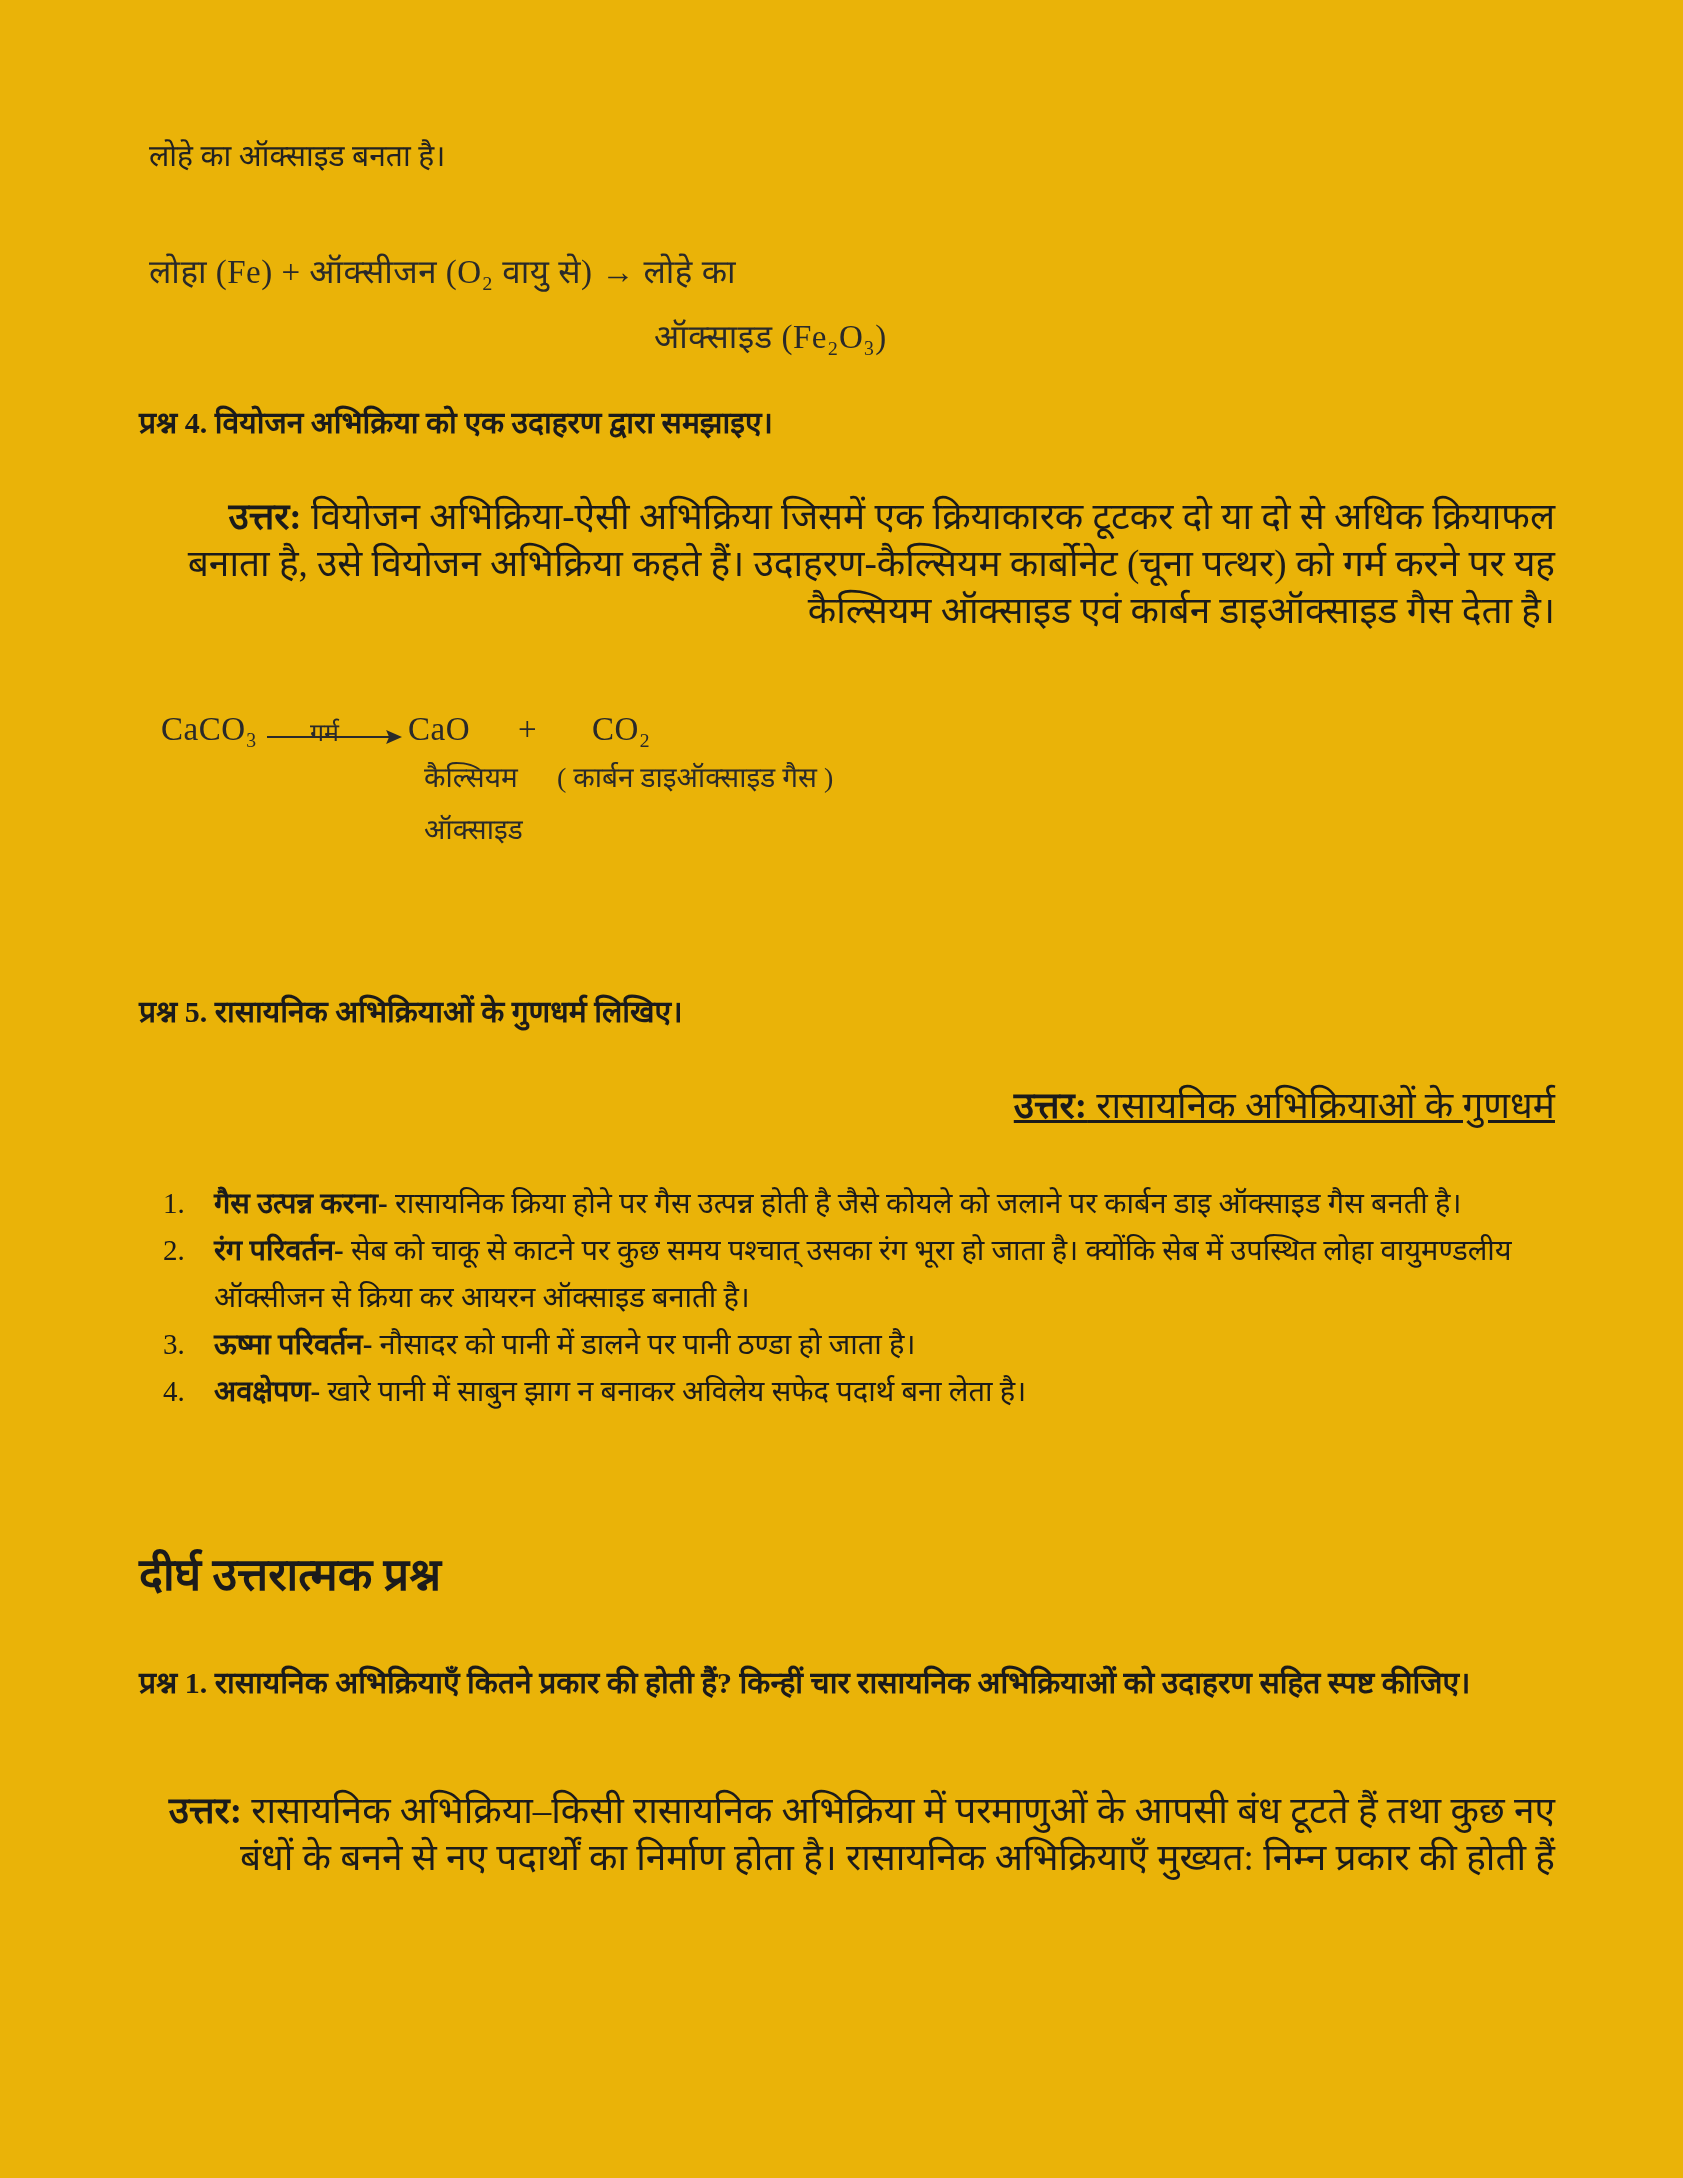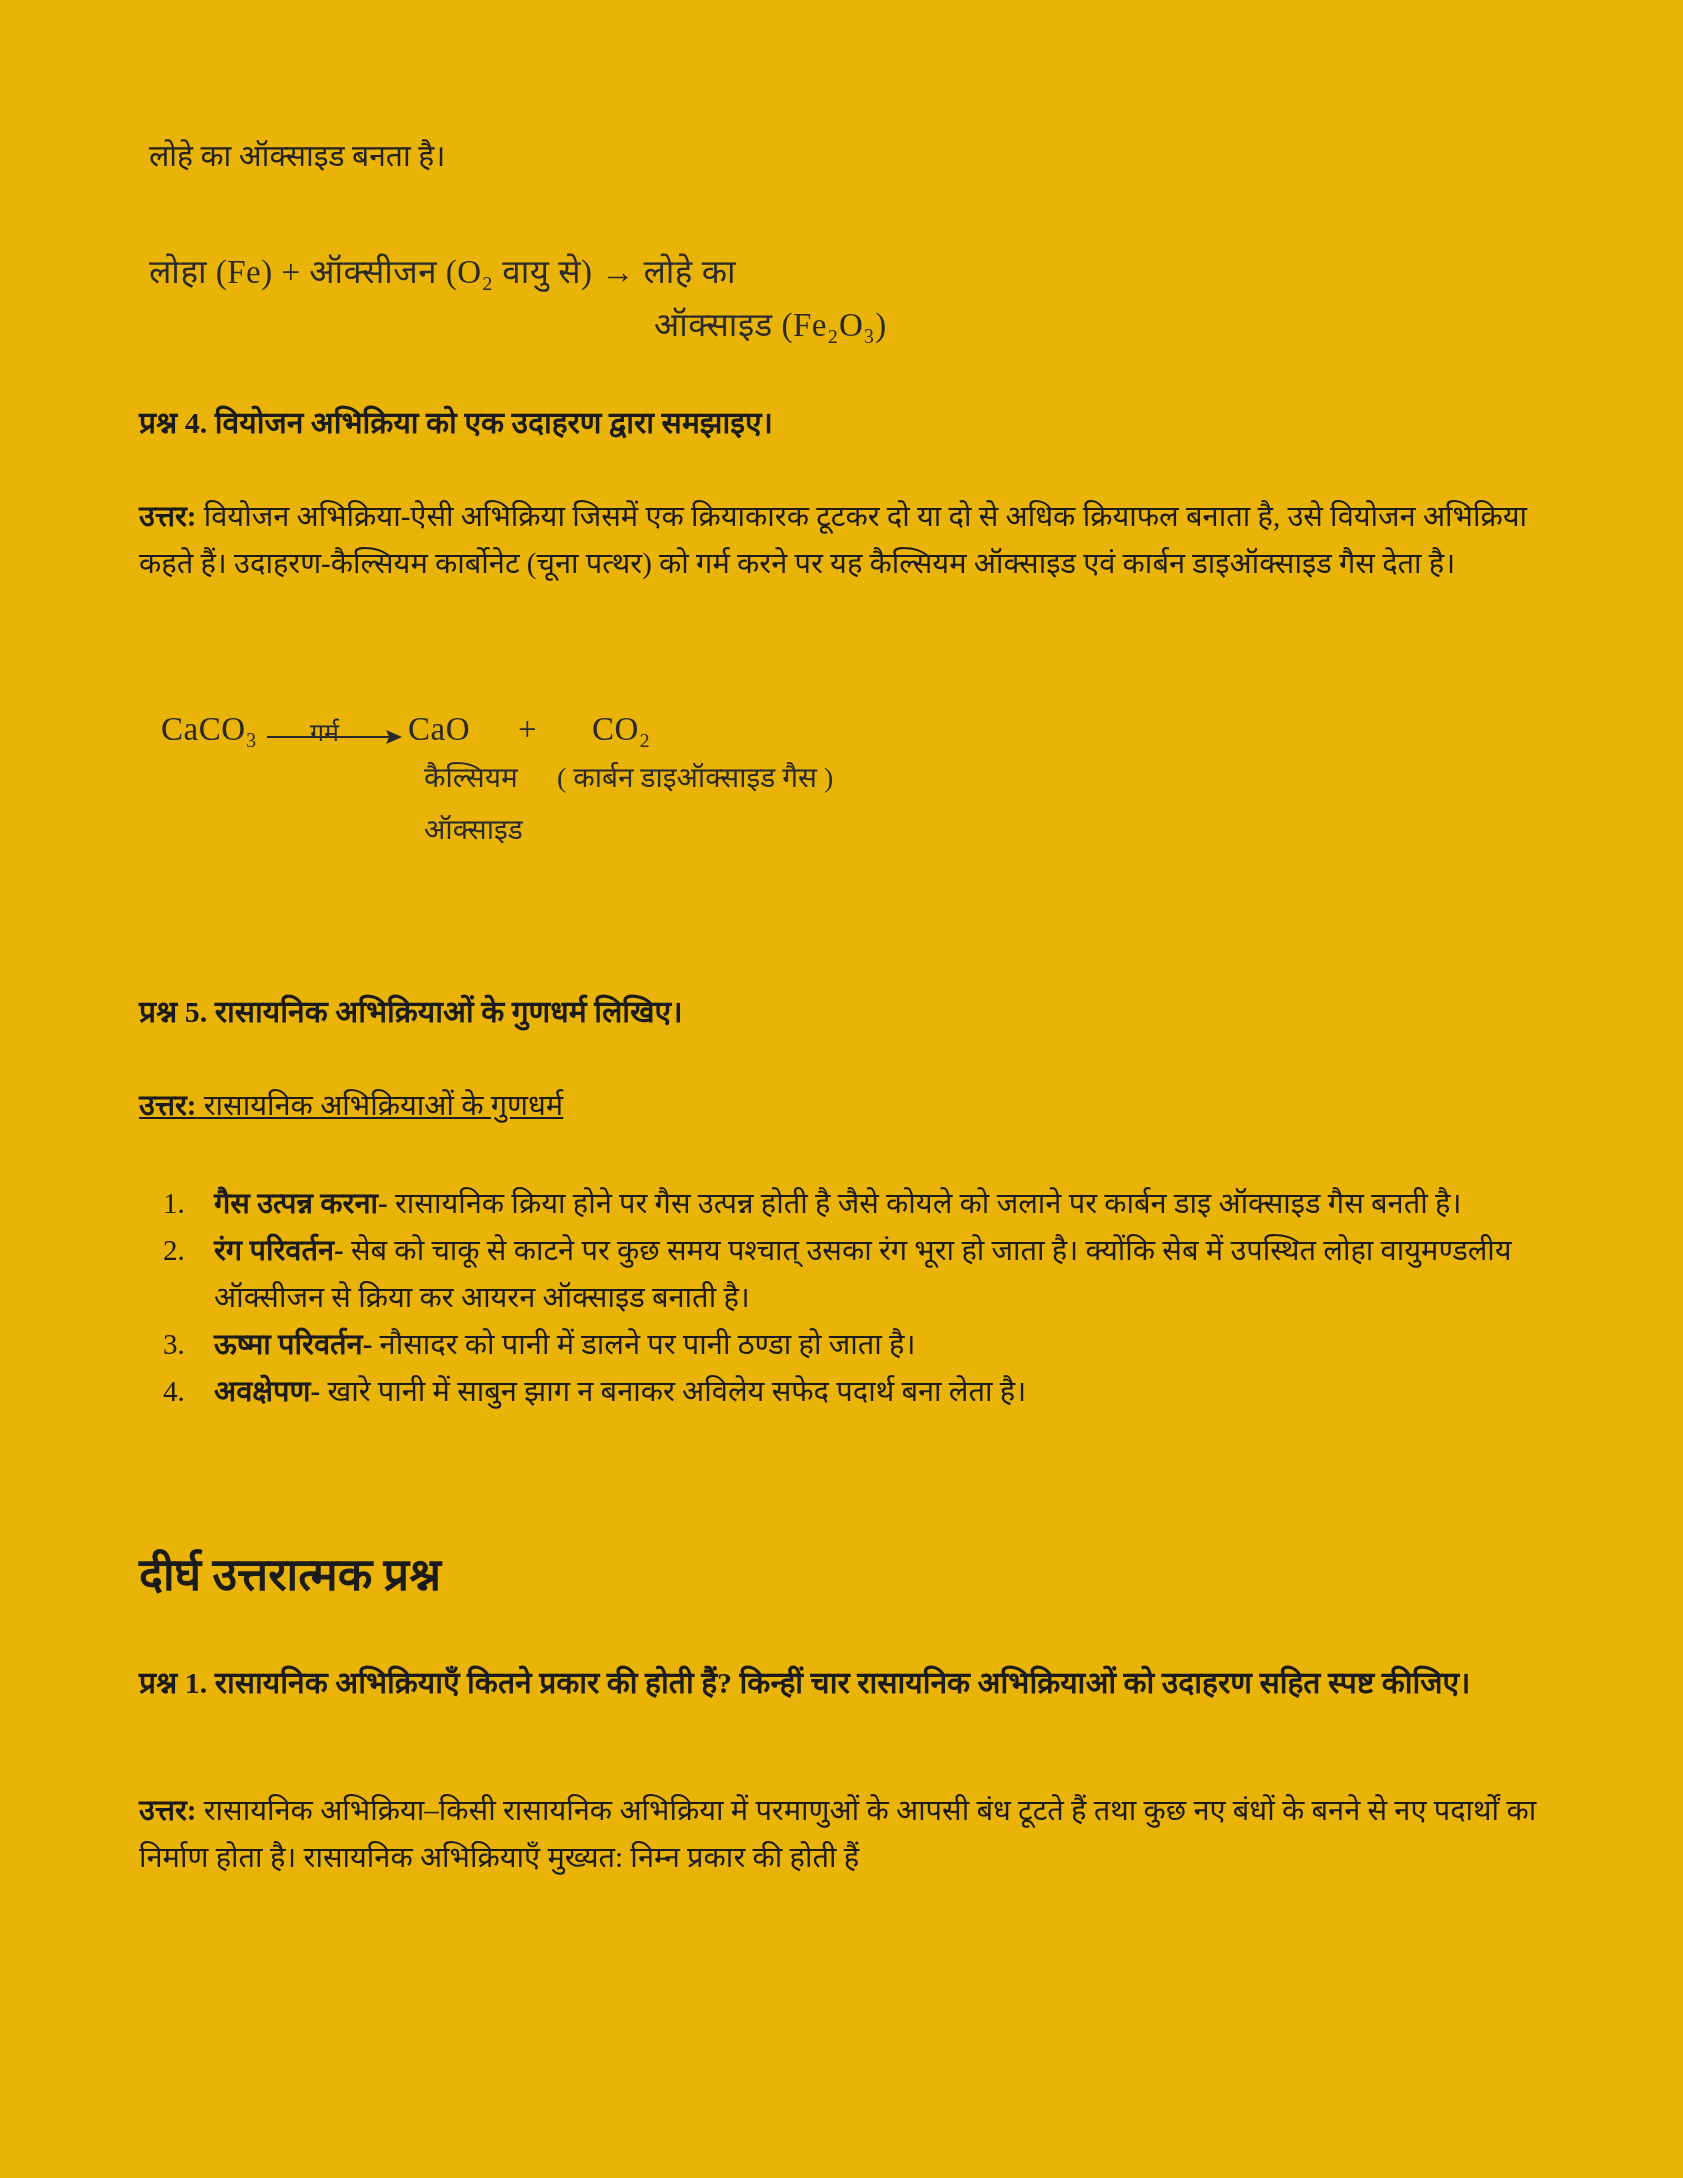--- a/index.html
+++ b/index.html
@@ -18,23 +18,23 @@
   .scan {
     font-family: "Liberation Serif", "DejaVu Serif", serif;
     color: #2a2a2a;
     font-size: 33px;
     letter-spacing: 0.5px;
     white-space: nowrap;
   }
 
   
   .para {
-    font-size: 29px;
+    font-size: 37px;
     line-height: 47px;
-    text-align: left;
+    text-align: right;
   }
   .q {
     font-weight: bold;
     font-size: 30px;
     line-height: 44px;
     font-family: Liberation Serif, serif;
   }
   .bold { font-weight: bold; }
 
   .intro-line { font-size: 30px; color: #222; white-space: nowrap; }
@@ -71,21 +71,21 @@
 </style>
 </head>
 <body>
 
 <div class="page">
 
   <div class="block intro-line" style="left:149px; top:134px;">लोहे का ऑक्साइड बनता है।</div>
 
   <div class="block" style="left:149px; top:248px;">
     <div class="scan">लोहा (Fe) + ऑक्सीजन (O₂ वायु से) → लोहे का</div>
-    <div class="scan" style="margin-left:505px; margin-top:8px;">ऑक्साइड (Fe₂O₃)</div>
+    <div class="scan" style="margin-left:505px; margin-top:20px;">ऑक्साइड (Fe₂O₃)</div>
   </div>
 
   <div class="block q" style="left:139px; top:401px; width:1416px;">प्रश्न 4. वियोजन अभिक्रिया को एक उदाहरण द्वारा समझाइए।</div>
 
   <div class="block para" style="left:139px; top:493px; width:1416px;">
     <span class="bold">उत्तर:</span><span> वियोजन अभिक्रिया-ऐसी अभिक्रिया जिसमें एक क्रियाकारक टूटकर दो या दो से अधिक क्रियाफल बनाता है, उसे वियोजन अभिक्रिया कहते हैं। उदाहरण-कैल्सियम कार्बोनेट (चूना पत्थर) को गर्म करने पर यह कैल्सियम ऑक्साइड एवं कार्बन डाइऑक्साइड गैस देता है।</span>
   </div>
 
   <div class="eq2">
     <span class="el scan" style="left:153px; top:23px;">CaCO₃</span>

